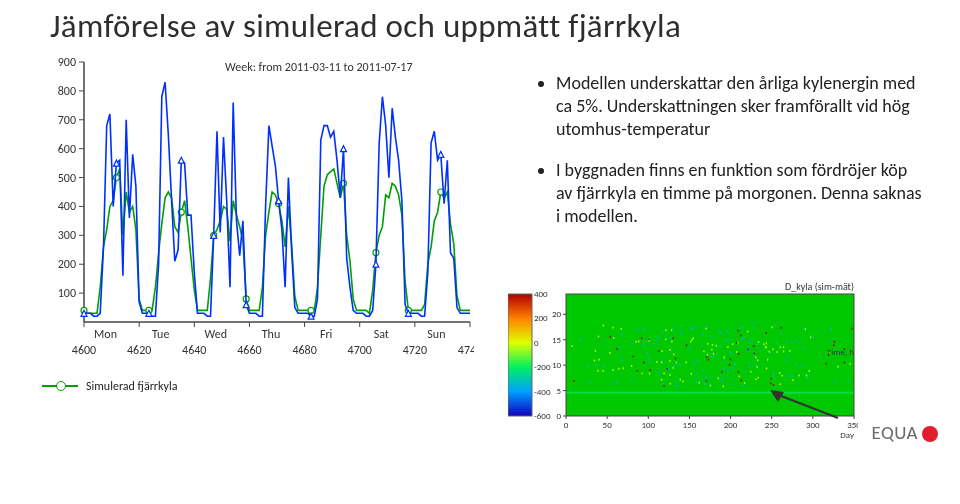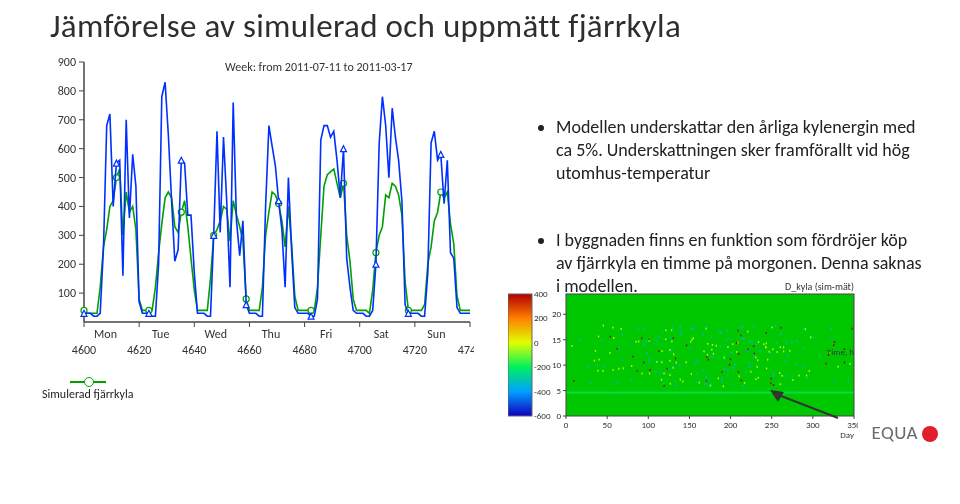--- a/index.html
+++ b/index.html
@@ -40,21 +40,21 @@
     font-size: 12px;
     color: #333;
   }
   .legend {
     position: absolute;
     left: 42px;
     top: 378px;
     font-size: 12px;
     line-height: 16px;
   }
-  .lg-row { display: flex; align-items: center; gap: 8px; height: 16px; flex-direction: column;}
+  .lg-row { display: flex; align-items: center; gap: 8px; height: 16px;}
   .lg-sym {
     width: 36px; height: 8px; position: relative;
   }
   .lg-sym .ln {
     position: absolute; left: 0; right: 0; top: 3px; height: 2px;
   }
   .lg-sym .circ {
     position: absolute; left: 14px; top: -1px; width: 8px; height: 8px; border:1px solid; border-radius:50%; background:#fff;
   }
   .lg-sym .tri {
@@ -63,21 +63,21 @@
   }
   .bullets {
     position: absolute;
     left: 538px;
     top: 72px;
     width: 385px;
     font-size: 18px;
     line-height: 1.28;
   }
   .bullets ul { padding-left: 18px; margin: 0; }
-  .bullets li { margin-bottom: 18px; margin-top: 44px; }
+  .bullets li { margin-bottom: 18px; }
   .heatmap {
     position: absolute;
     left: 508px;
     top: 280px;
     width: 350px;
     height: 160px;
   }
   .arrow {
     position:absolute; left: 770px; top: 390px; width:70px; height:30px;
   }
@@ -167,21 +167,21 @@
       <polygon points="137.3109243697479,101.22222222222221 140.3109243697479,107.22222222222221 134.3109243697479,107.22222222222221" fill="#fff" stroke="#0030ff" stroke-width="1.2"></polygon>
       <polygon points="169.7478991596639,176.33333333333334 172.7478991596639,182.33333333333334 166.7478991596639,182.33333333333334" fill="#fff" stroke="#0030ff" stroke-width="1.2"></polygon>
       <polygon points="202.18487394957984,245.66666666666666 205.18487394957984,251.66666666666666 199.18487394957984,251.66666666666666" fill="#fff" stroke="#0030ff" stroke-width="1.2"></polygon>
       <polygon points="234.6218487394958,141.66666666666666 237.6218487394958,147.66666666666666 231.6218487394958,147.66666666666666" fill="#fff" stroke="#0030ff" stroke-width="1.2"></polygon>
       <polygon points="267.05882352941177,257.2222222222222 270.05882352941177,263.2222222222222 264.05882352941177,263.2222222222222" fill="#fff" stroke="#0030ff" stroke-width="1.2"></polygon>
       <polygon points="299.4957983193278,89.66666666666667 302.4957983193278,95.66666666666667 296.4957983193278,95.66666666666667" fill="#fff" stroke="#0030ff" stroke-width="1.2"></polygon>
       <polygon points="331.93277310924367,205.22222222222223 334.93277310924367,211.22222222222223 328.93277310924367,211.22222222222223" fill="#fff" stroke="#0030ff" stroke-width="1.2"></polygon>
       <polygon points="364.3697478991597,254.33333333333337 367.3697478991597,260.33333333333337 361.3697478991597,260.33333333333337" fill="#fff" stroke="#0030ff" stroke-width="1.2"></polygon>
       <polygon points="396.8067226890756,95.44444444444443 399.8067226890756,101.44444444444443 393.8067226890756,101.44444444444443" fill="#fff" stroke="#0030ff" stroke-width="1.2"></polygon>
     </svg>
-  <div class="chart-caption">Week: from 2011-07-11 to 2011-03-17</div>
+  <div class="chart-caption">Week: from 2011-03-11 to 2011-07-17</div>
 
   <div id="xlabels"></div>
 
   <div class="legend">
     <div class="lg-row">
       <span class="lg-sym">
         <span class="ln" id="lg-sim-line" style="background: rgb(0, 160, 0);"></span>
         <span class="circ" id="lg-sim-mark" style="border-color: rgb(0, 160, 0);"></span>
       </span>
       <span>Simulerad fjärrkyla</span>

